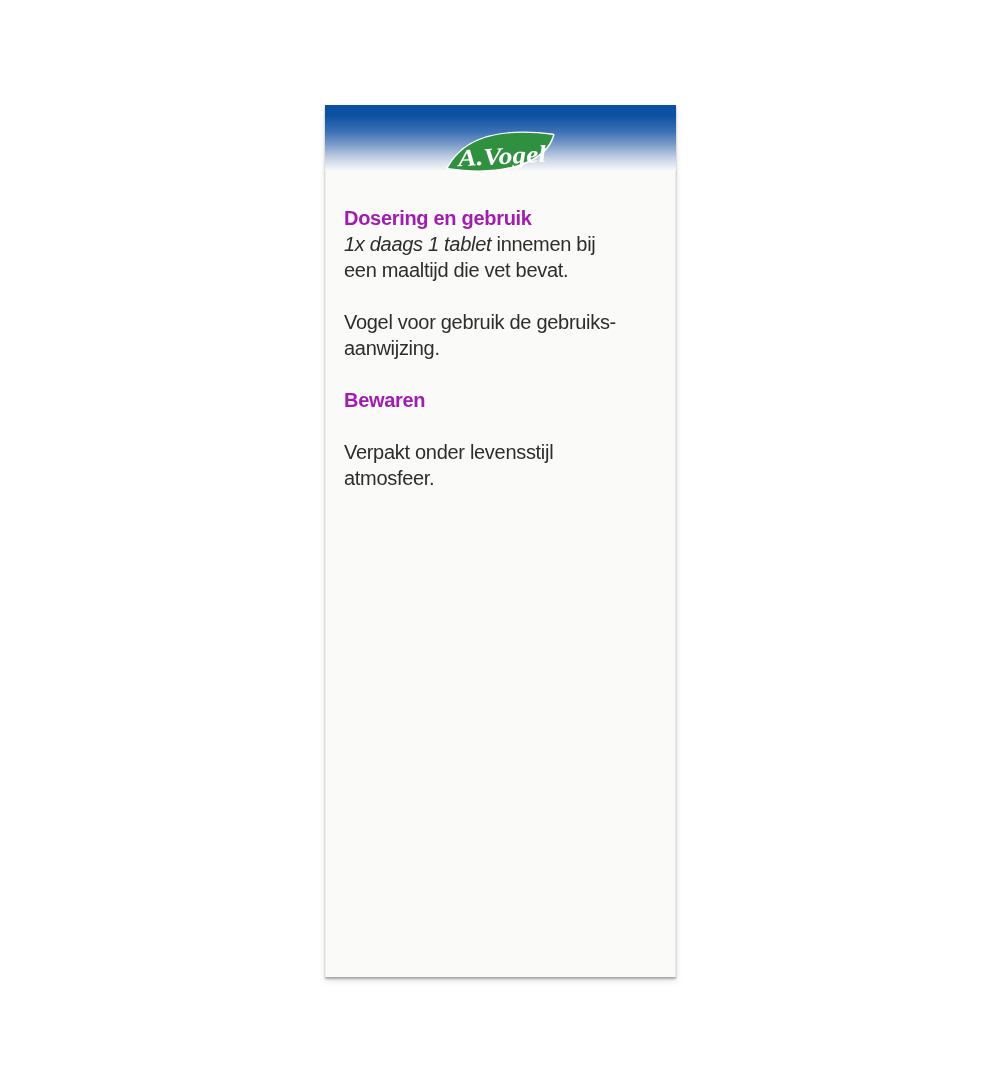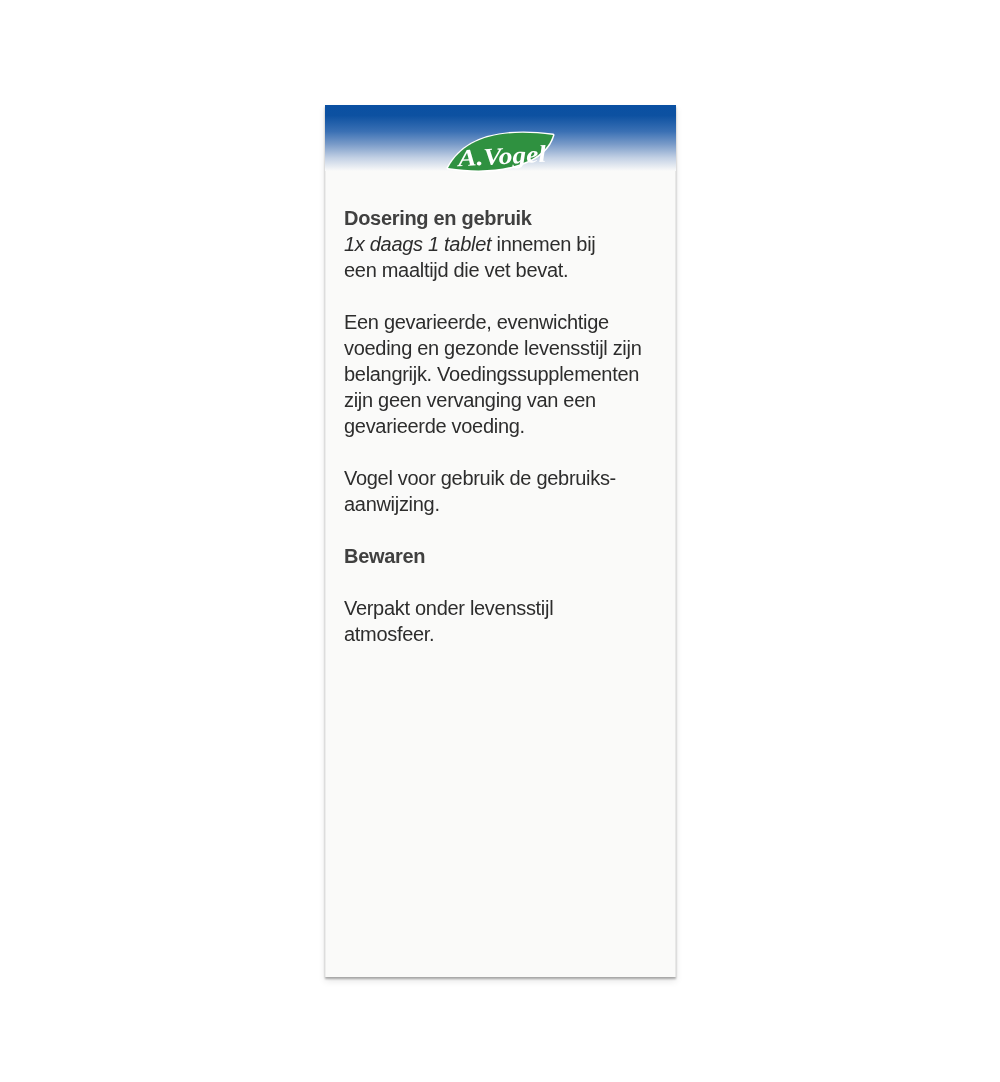--- a/index.html
+++ b/index.html
@@ -70,21 +70,21 @@
     line-height: 26px;
     letter-spacing: -0.3px;
   }
   .content p, .content h2 {
     margin: 0;
     white-space: pre-line;
     font-size: 20px;
     line-height: 26px;
   }
   .content h2 {
-    color: #404040;
+    color: #a21caf;
     font-weight: 700;
   }
   .content .spaced { margin-top: 26px; }
   .content em { }
 </style>
 </head>
 <body>
 
 <div class="package-panel">
 
@@ -96,25 +96,20 @@
       <text x="57" y="37" text-anchor="middle" font-size="24" textLength="88" lengthAdjust="spacingAndGlyphs" transform="rotate(-3 57 30)">A.Vogel</text>
     </svg>
   </div>
 
   <div class="content">
 
     <h2>Dosering en gebruik</h2>
     <p><em>1x daags 1 tablet</em><span> innemen bij
 een maaltijd die vet bevat.</span></p>
 
-    <p class="spaced">Een gevarieerde, evenwichtige
-voeding en gezonde levensstijl zijn
-belangrijk. Voedingssupplementen
-zijn geen vervanging van een
-gevarieerde voeding.</p>
 
 
     <p class="spaced">Vogel voor gebruik de gebruiks-
 aanwijzing.</p>
 
     <h2 class="spaced">Bewaren</h2>
 
     <p class="spaced">Verpakt onder levensstijl
 atmosfeer.</p>
 

